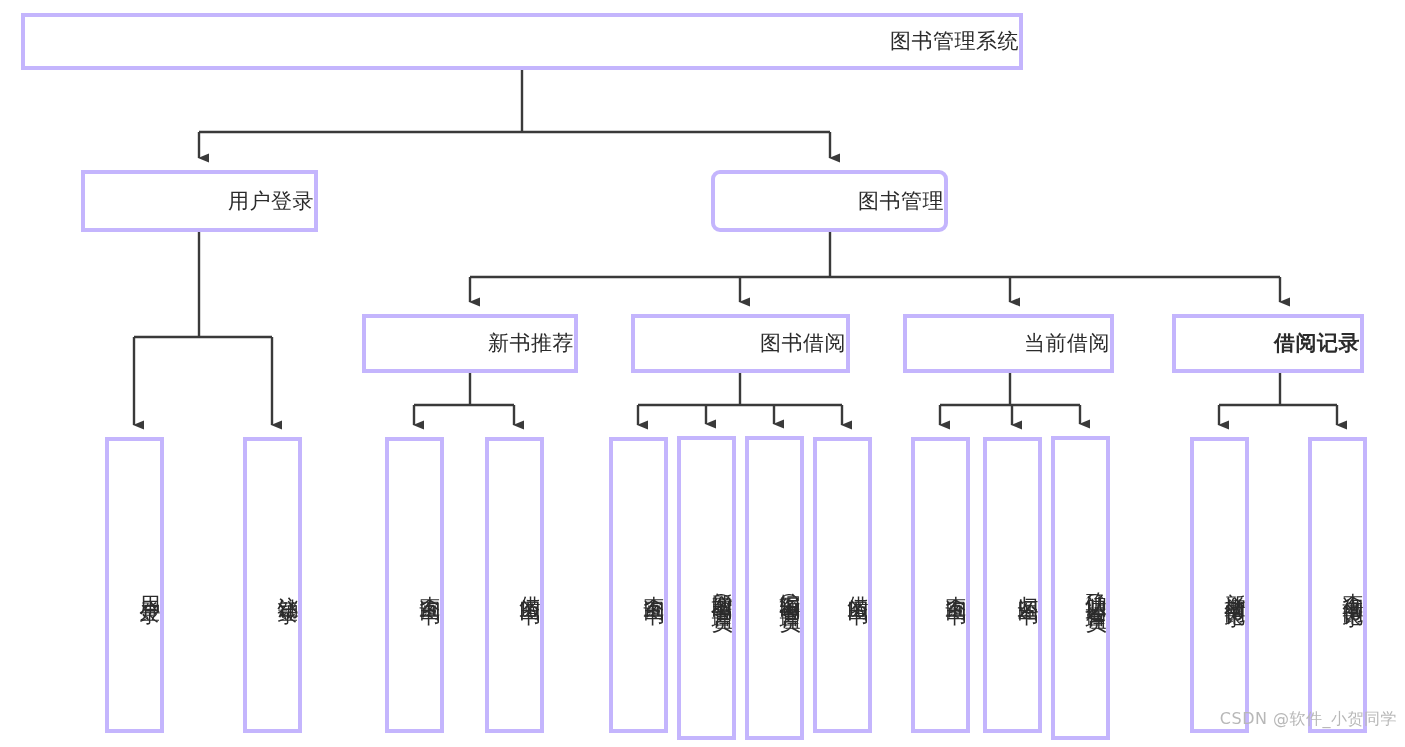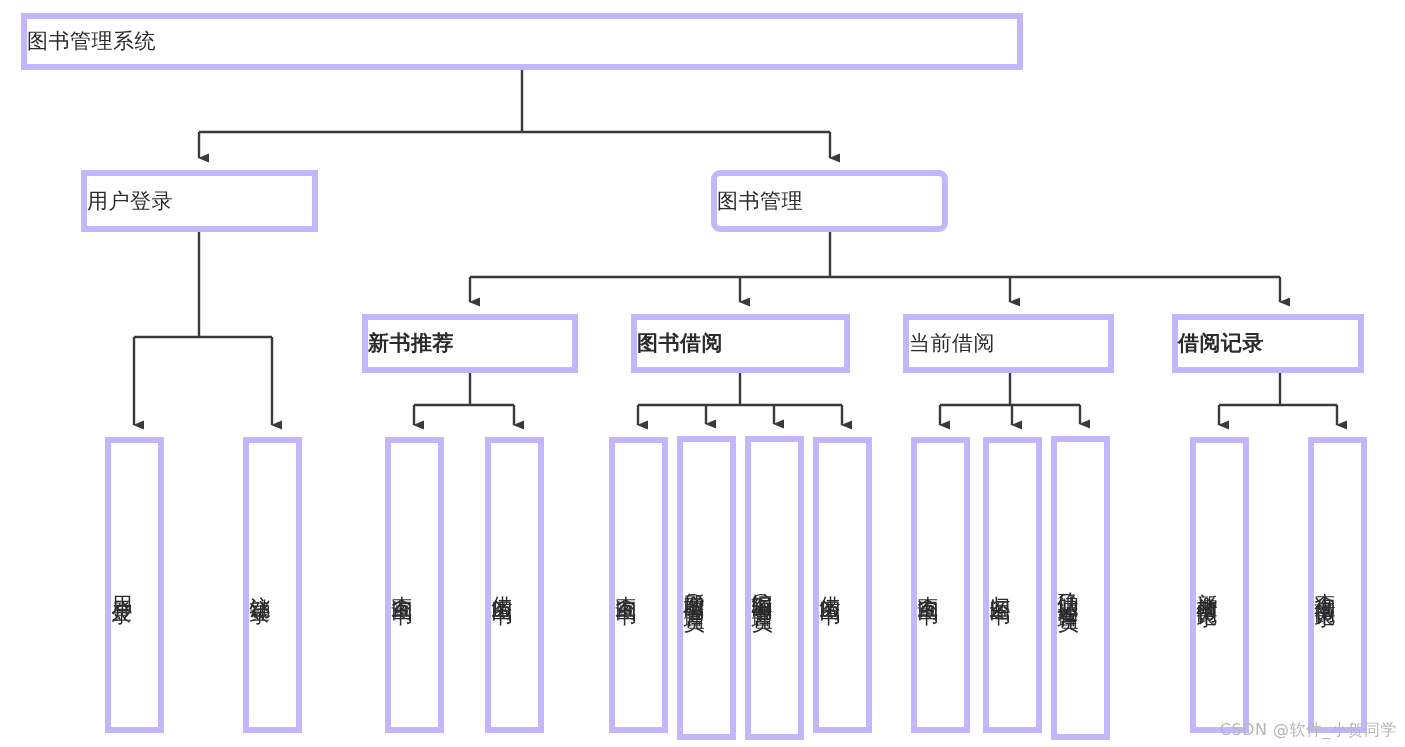--- a/index.html
+++ b/index.html
@@ -20,26 +20,26 @@
   #edges-layer {
     position: absolute;
     left: 0;
     top: 0;
     width: 1405px;
     height: 747px;
   }
   .node {
     position: absolute;
     box-sizing: border-box;
-    border: 6px solid #c4b5fd;
+    border: 4px solid #c4b5fd;
     background: #ffffff;
     color: #262626;
     display: flex;
     align-items: center;
-    justify-content: flex-start;
+    justify-content: flex-end;
     z-index: 2;
   }
   .node-label {
     display: block;
     text-align: center;
     line-height: 1.15;
     color: #2b2b2b;
   }
   .node.horizontal .node-label {
     font-size: 21px;
@@ -51,21 +51,21 @@
   .node.vertical .node-label {
     writing-mode: vertical-rl;
     text-orientation: upright;
     font-size: 21px;
     letter-spacing: 3px;
     line-height: 1.0;
   }
   #watermark {
     position: absolute;
     right: 8px;
-    bottom: 6px;
+    bottom: 17px;
     font-size: 16px;
     color: #b8b8b8;
     z-index: 5;
     white-space: nowrap;
     letter-spacing: 0.5px;
   }
 </style>
 </head>
 <body>
 
@@ -117,24 +117,24 @@
   <div id="nodes-layer">
       <div class="node horizontal" style="left: 21px; top: 13px; width: 1002px; height: 57px;">
         <span class="node-label">图书管理系统</span>
       </div>
       <div class="node horizontal" style="left: 81px; top: 170px; width: 237px; height: 62px;">
         <span class="node-label">用户登录</span>
       </div>
       <div class="node horizontal" style="left: 711px; top: 170px; width: 237px; height: 62px; border-radius: 9px;">
         <span class="node-label">图书管理</span>
       </div>
-      <div class="node horizontal" style="left: 362px; top: 314px; width: 216px; height: 59px; font-weight: bold;">
+      <div class="node horizontal" style="left: 362px; top: 314px; width: 216px; height: 59px;">
         <span class="node-label">新书推荐</span>
       </div>
-      <div class="node horizontal" style="left: 631px; top: 314px; width: 219px; height: 59px; font-weight: bold;">
+      <div class="node horizontal" style="left: 631px; top: 314px; width: 219px; height: 59px;">
         <span class="node-label">图书借阅</span>
       </div>
       <div class="node horizontal" style="left: 903px; top: 314px; width: 211px; height: 59px;">
         <span class="node-label">当前借阅</span>
       </div>
       <div class="node horizontal" style="left: 1172px; top: 314px; width: 192px; height: 59px; font-weight: bold;">
         <span class="node-label">借阅记录</span>
       </div>
       <div class="node vertical" style="left: 105px; top: 437px; width: 59px; height: 296px;">
         <span class="node-label">用户登录</span>

